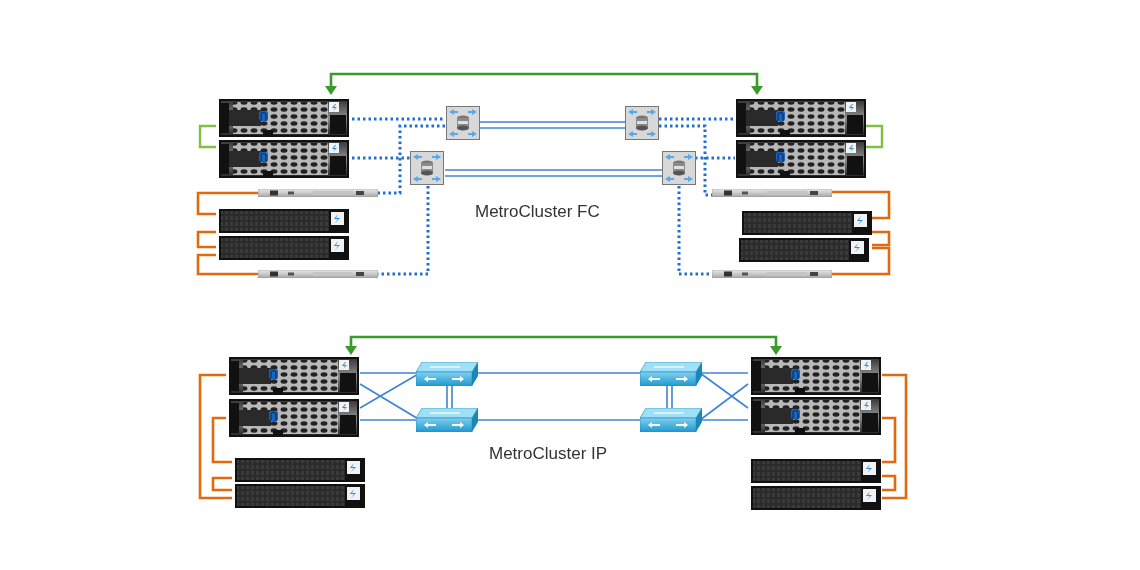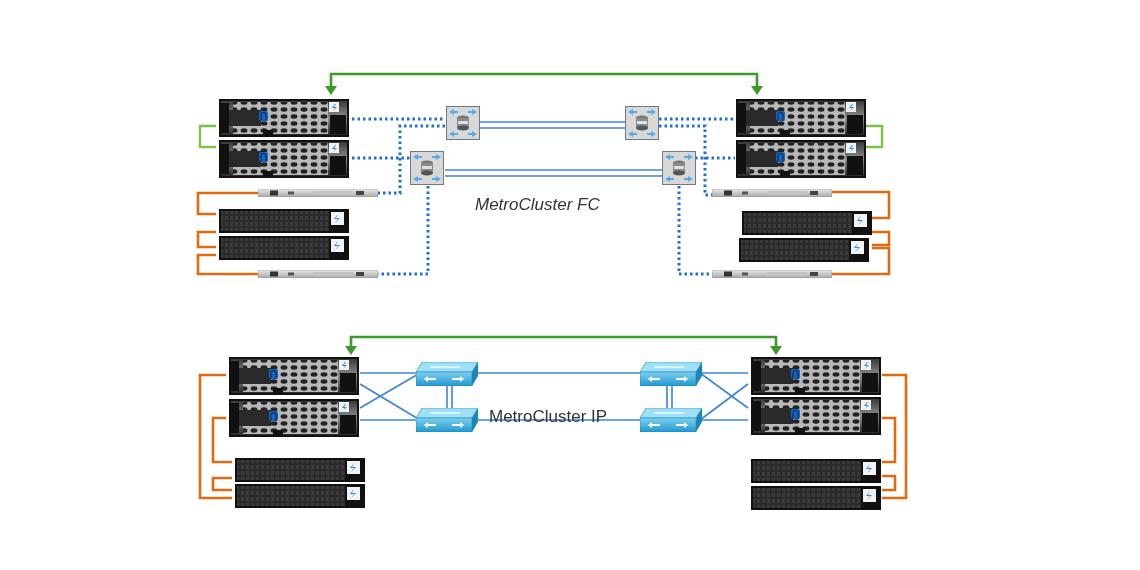--- a/index.html
+++ b/index.html
@@ -180,14 +180,14 @@
     <use href="#shelf" x="748" y="459" width="136" height="24"></use>
     <use href="#shelf" x="748" y="486" width="136" height="24"></use>
 
     <use href="#ipswitch" x="416" y="362" width="62" height="24"></use>
     <use href="#ipswitch" x="416" y="408" width="62" height="24"></use>
     <use href="#ipswitch" x="640" y="362" width="62" height="24"></use>
     <use href="#ipswitch" x="640" y="408" width="62" height="24"></use>
   </g>
 </svg>
 
-<div class="label" style="left:475px; top:195px;font-style:italic;">MetroCluster FC</div>
-<div class="label" style="left:489px; top:407px;">MetroCluster IP</div>
+<div class="label" style="left:475px; top:202px;">MetroCluster FC</div>
+<div class="label" style="left:489px; top:444px;">MetroCluster IP</div>
 
 </body></html>

